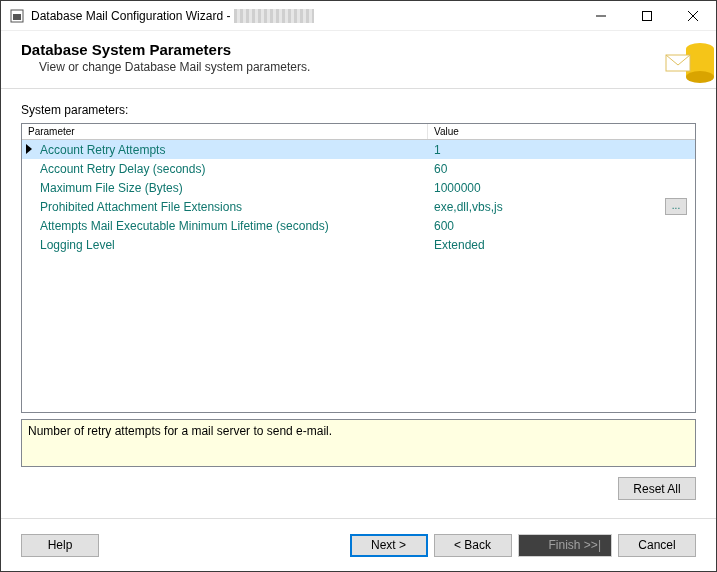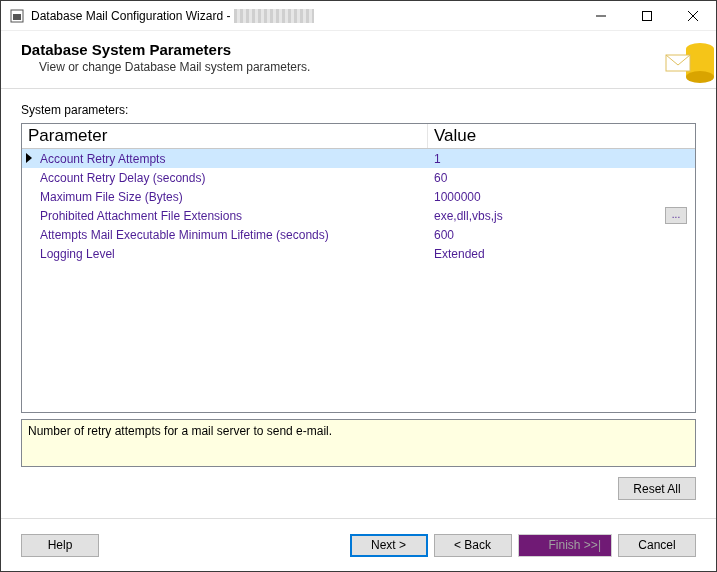--- a/index.html
+++ b/index.html
@@ -88,33 +88,33 @@
     background: #fff;
     overflow: hidden;
   }
   .grid-head {
     display: flex;
     background: #fff;
     border-bottom: 1px solid #c8c8c8;
   }
   .grid-head .col {
     padding: 2px 6px;
-    font-size: 17px;
+    font-size: 10px;
     color: #000;
   }
   .col-param { flex: 0 0 406px; border-right: 1px solid #e5e5e5;}
   .col-value { flex: 1; }
   .grid-body { flex: 1; overflow: auto; }
   .row {
     display: flex;
     height: 19px;
     align-items: center;
     position: relative;
   }
-  .row .cell { padding: 0 6px 0 18px; font-size: 12px; color: #4c1d95; }
+  .row .cell { padding: 0 6px 0 18px; font-size: 12px; color: #0f766e; }
   .row .cell.value { padding-left: 6px; flex: 1; display:flex; align-items:center;}
   .row .cell.param { flex: 0 0 406px; }
   .row.selected { background: #cde8ff; }
   .row.selected .cell.param::before {
     content: "";
     position: absolute;
     left: 4px; top: 4px;
     width: 0; height: 0;
     border-top: 5px solid transparent;
     border-bottom: 5px solid transparent;
@@ -165,21 +165,21 @@
     font-size: 12px;
     padding: 0 10px;
     margin-left: 6px;
     cursor: default;
     text-align: center;
   }
   .btn.default { border: 2px solid #0078d7; background: #e1e1e1; }
   .btn:disabled, .btn.disabled {
     color: #a0a0a0;
     border-color: #d0d0d0;
-    background: #701a75;
+    background: #404040;
     padding-left: 30px;
   }
   .btn.help { margin-left: 0; }
 </style>
 </head>
 <body>
 
 <div class="window">
 
   <div class="titlebar">

